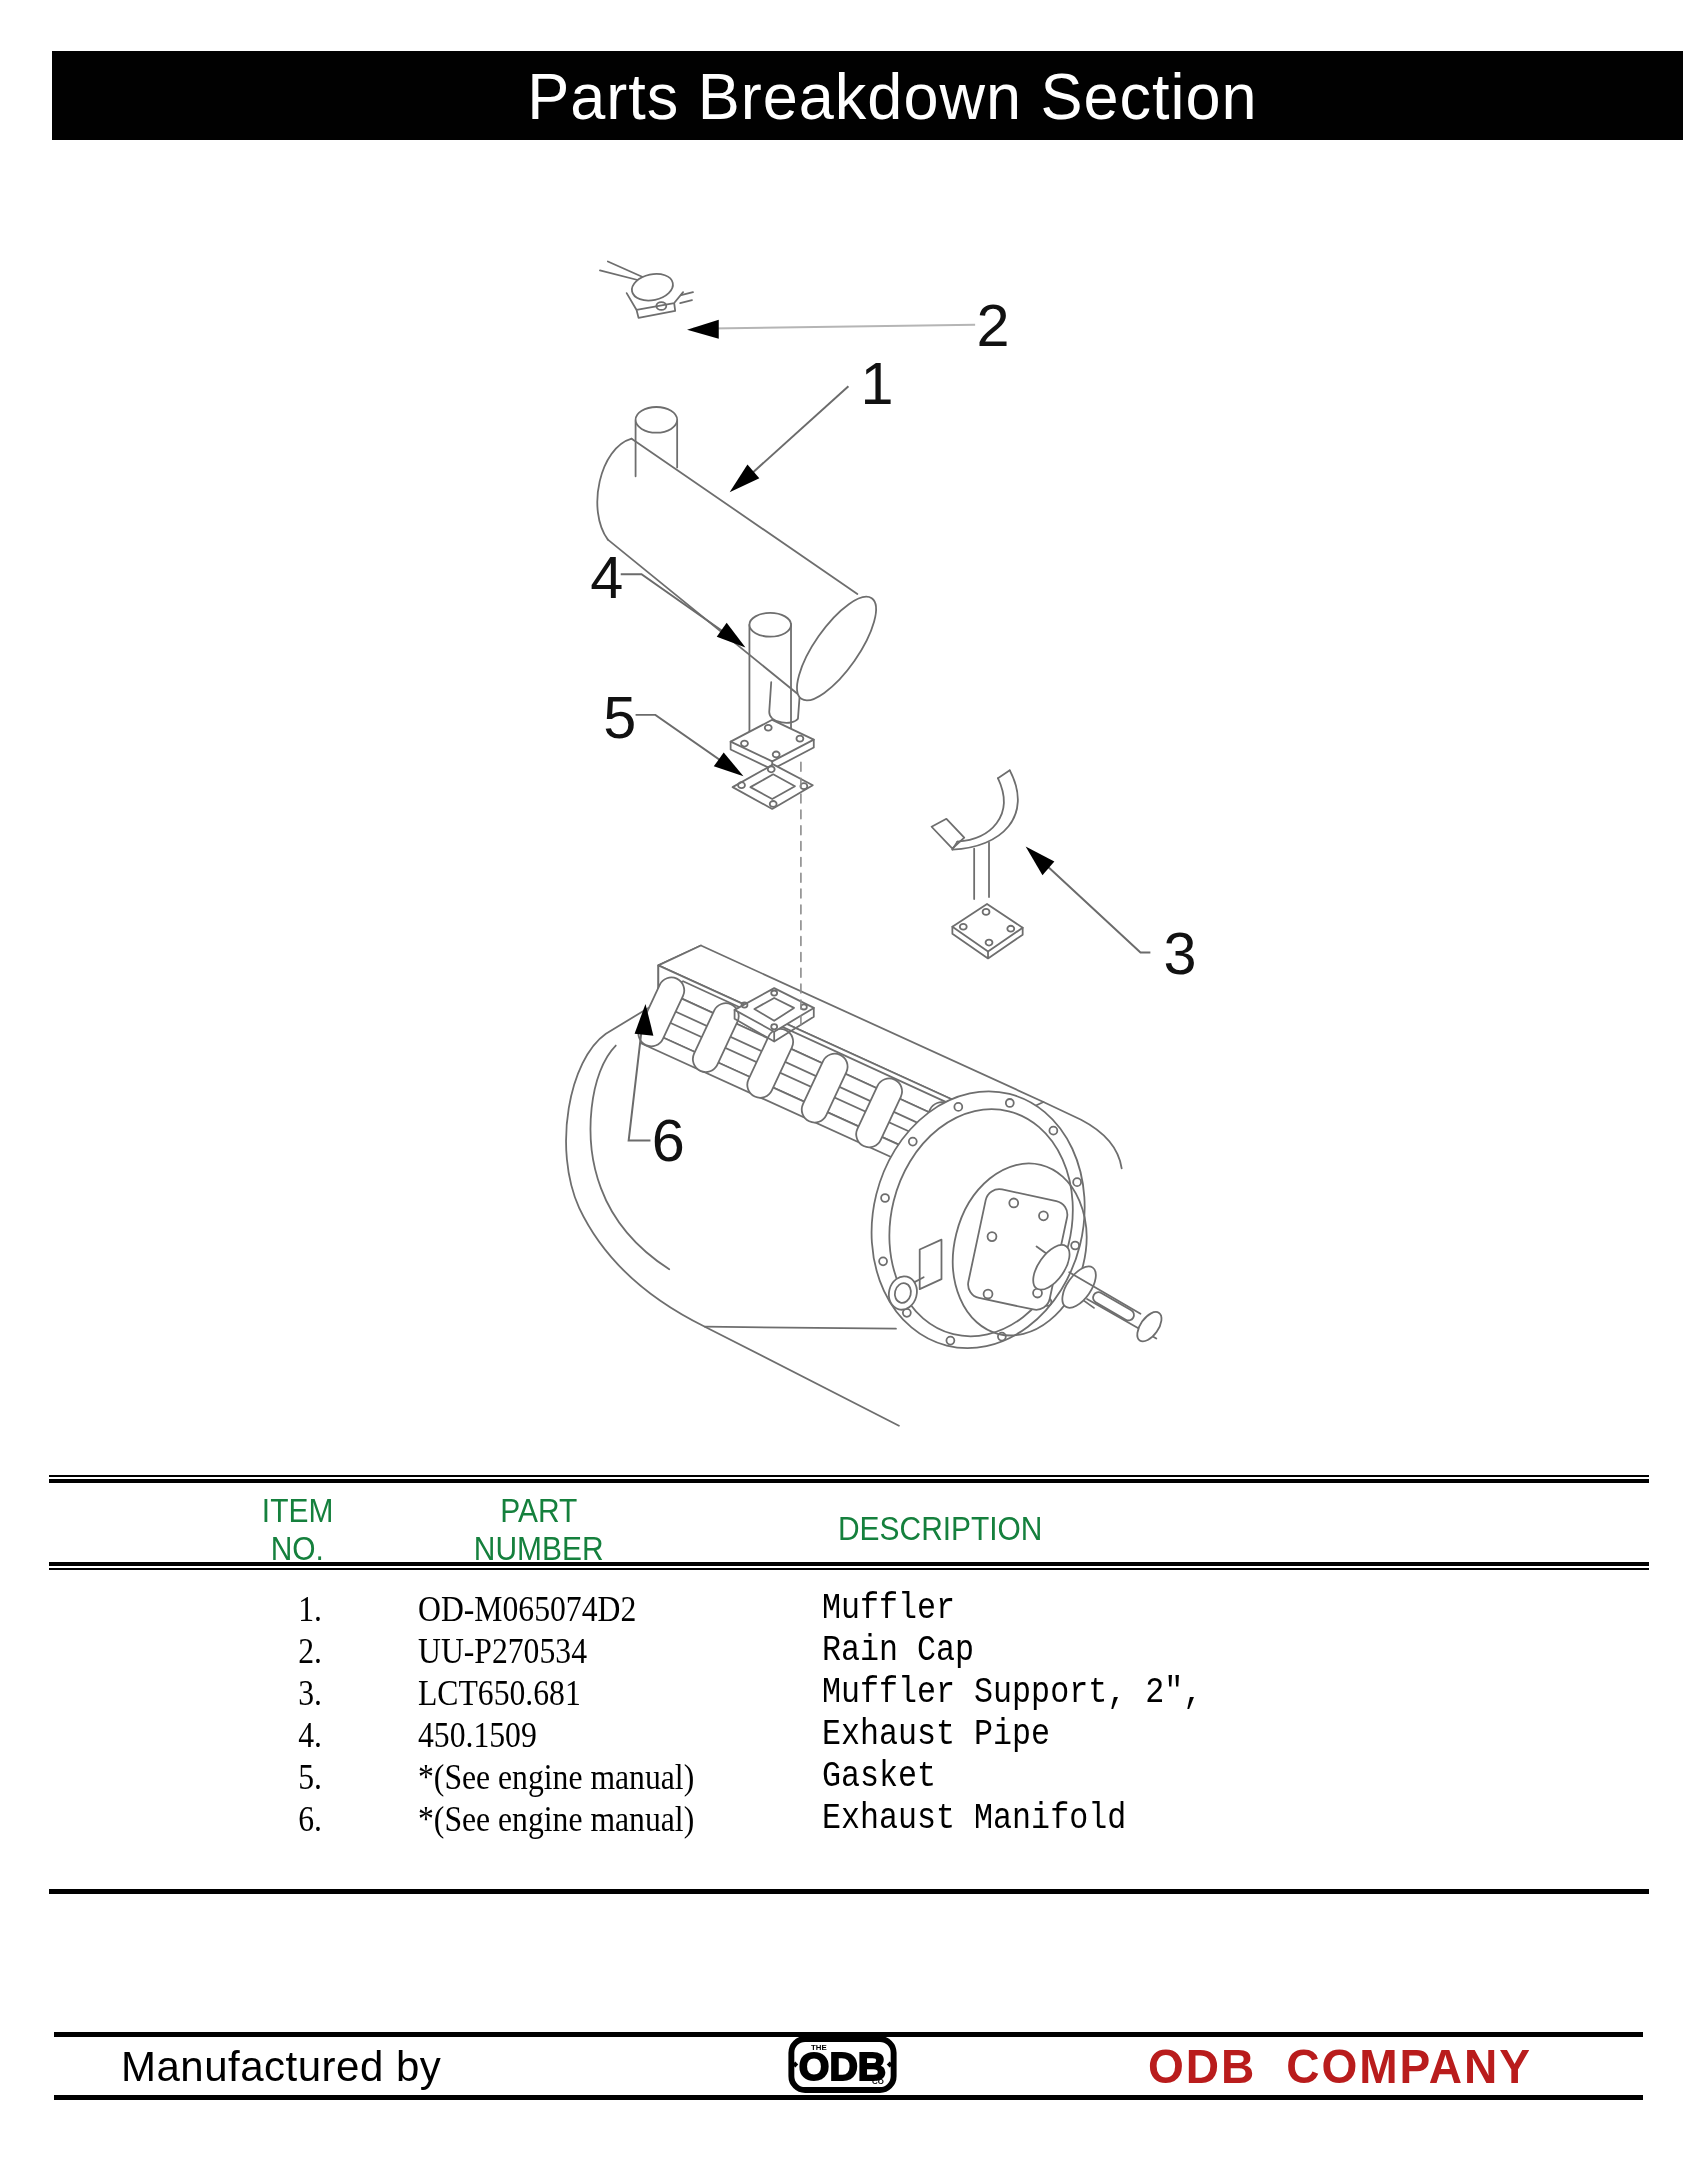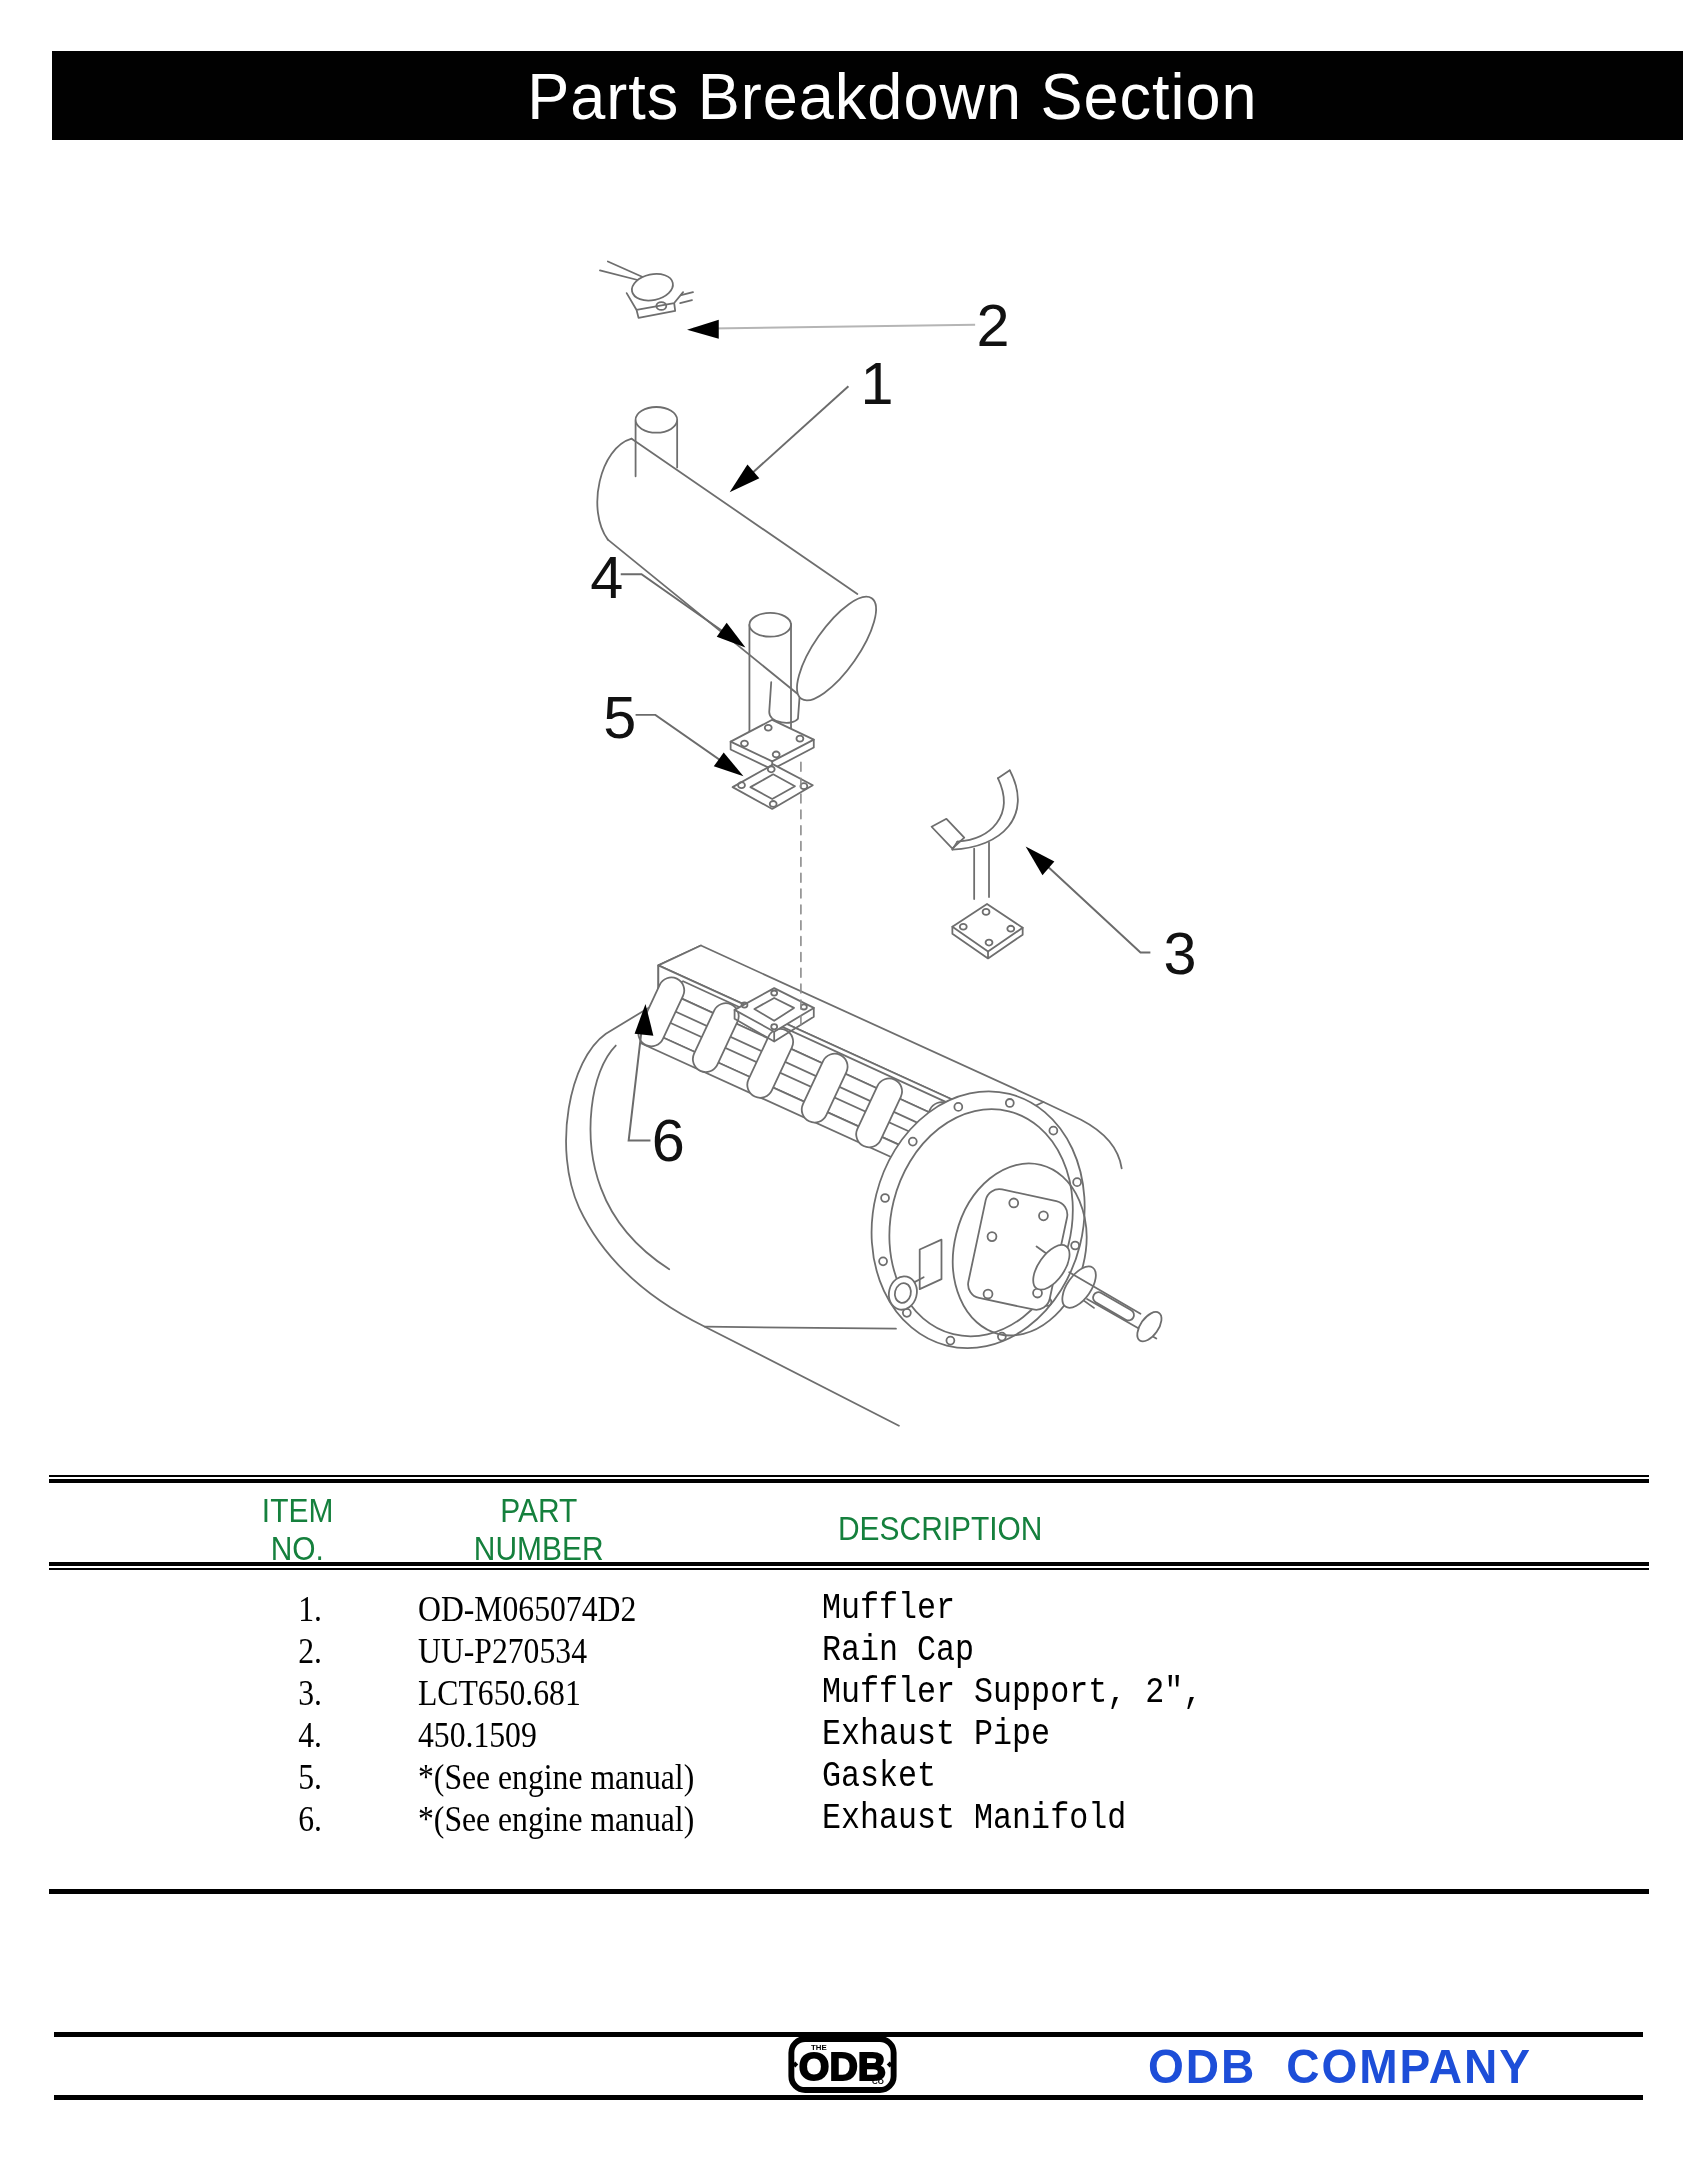--- a/index.html
+++ b/index.html
@@ -26,21 +26,21 @@
   .sx-c{display:inline-block;transform:scaleX(.88);transform-origin:50% 50%;white-space:nowrap;}
   .trows{position:absolute;left:0;top:1588px;width:1683px;}
   .trow{position:relative;height:42px;font-size:36px;}
   .c-item{position:absolute;left:228px;width:94px;text-align:right;}
   .c-part{position:absolute;left:418px;}
   .c-desc{position:absolute;left:822px;font-family:Liberation Mono, monospace;}
   
   .frule{position:absolute;left:54px;width:1589px;height:0;border-top:5px solid #000;}
   .f1{top:2032px;} .f2{top:2095px;}
   .manuf{position:absolute;left:121px;top:2043px;font-size:42px;color:#000;letter-spacing:0.5px;}
-  .company{position:absolute;left:1148px;top:2039px;font-size:48px;font-weight:bold;color:#1d4ed8;
+  .company{position:absolute;left:1148px;top:2039px;font-size:48px;font-weight:bold;color:#b91c1c;
            letter-spacing:2px;word-spacing:16px;}
   .company span{display:inline-block;transform:scaleX(.96);transform-origin:0 50%;}
   .logo{position:absolute;left:787px;top:2035px;}
 </style>
 </head>
 <body>
 
 <div class="page">
 
   <div class="topbar">
@@ -249,20 +249,21 @@
     </div>
     <div class="trow">
       <span class="c-item"><span class="sx-r">6.</span></span>
       <span class="c-part"><span class="sx">*(See engine manual)</span></span>
       <span class="c-desc"><span class="sx">Exhaust Manifold</span></span>
     </div>
   </div>
 
   <div class="frule f1"></div>
   <div class="frule f2"></div>
+  <div class="manuf">Manufactured by</div>
 
   <svg class="logo" width="111" height="59" viewBox="0 0 112 60">
     <rect x="4" y="4" width="104" height="52" rx="14" fill="#fff" stroke="#000" stroke-width="6"></rect>
     <text x="56" y="46" text-anchor="middle" font-family="Liberation Sans, sans-serif" font-size="40" font-weight="900" fill="#000" stroke="#000" stroke-width="2">ODB</text>
     <text x="32" y="15" text-anchor="middle" font-family="Liberation Sans, sans-serif" font-size="8" font-weight="bold" fill="#000">THE</text>
     <text x="92" y="50" text-anchor="middle" font-family="Liberation Sans, sans-serif" font-size="8" font-weight="bold" fill="#000">CO</text>
     <polygon points="8,27 11,30 8,33 5,30" fill="#000"></polygon>
     <polygon points="104,27 107,30 104,33 101,30" fill="#000"></polygon>
   </svg>
 

